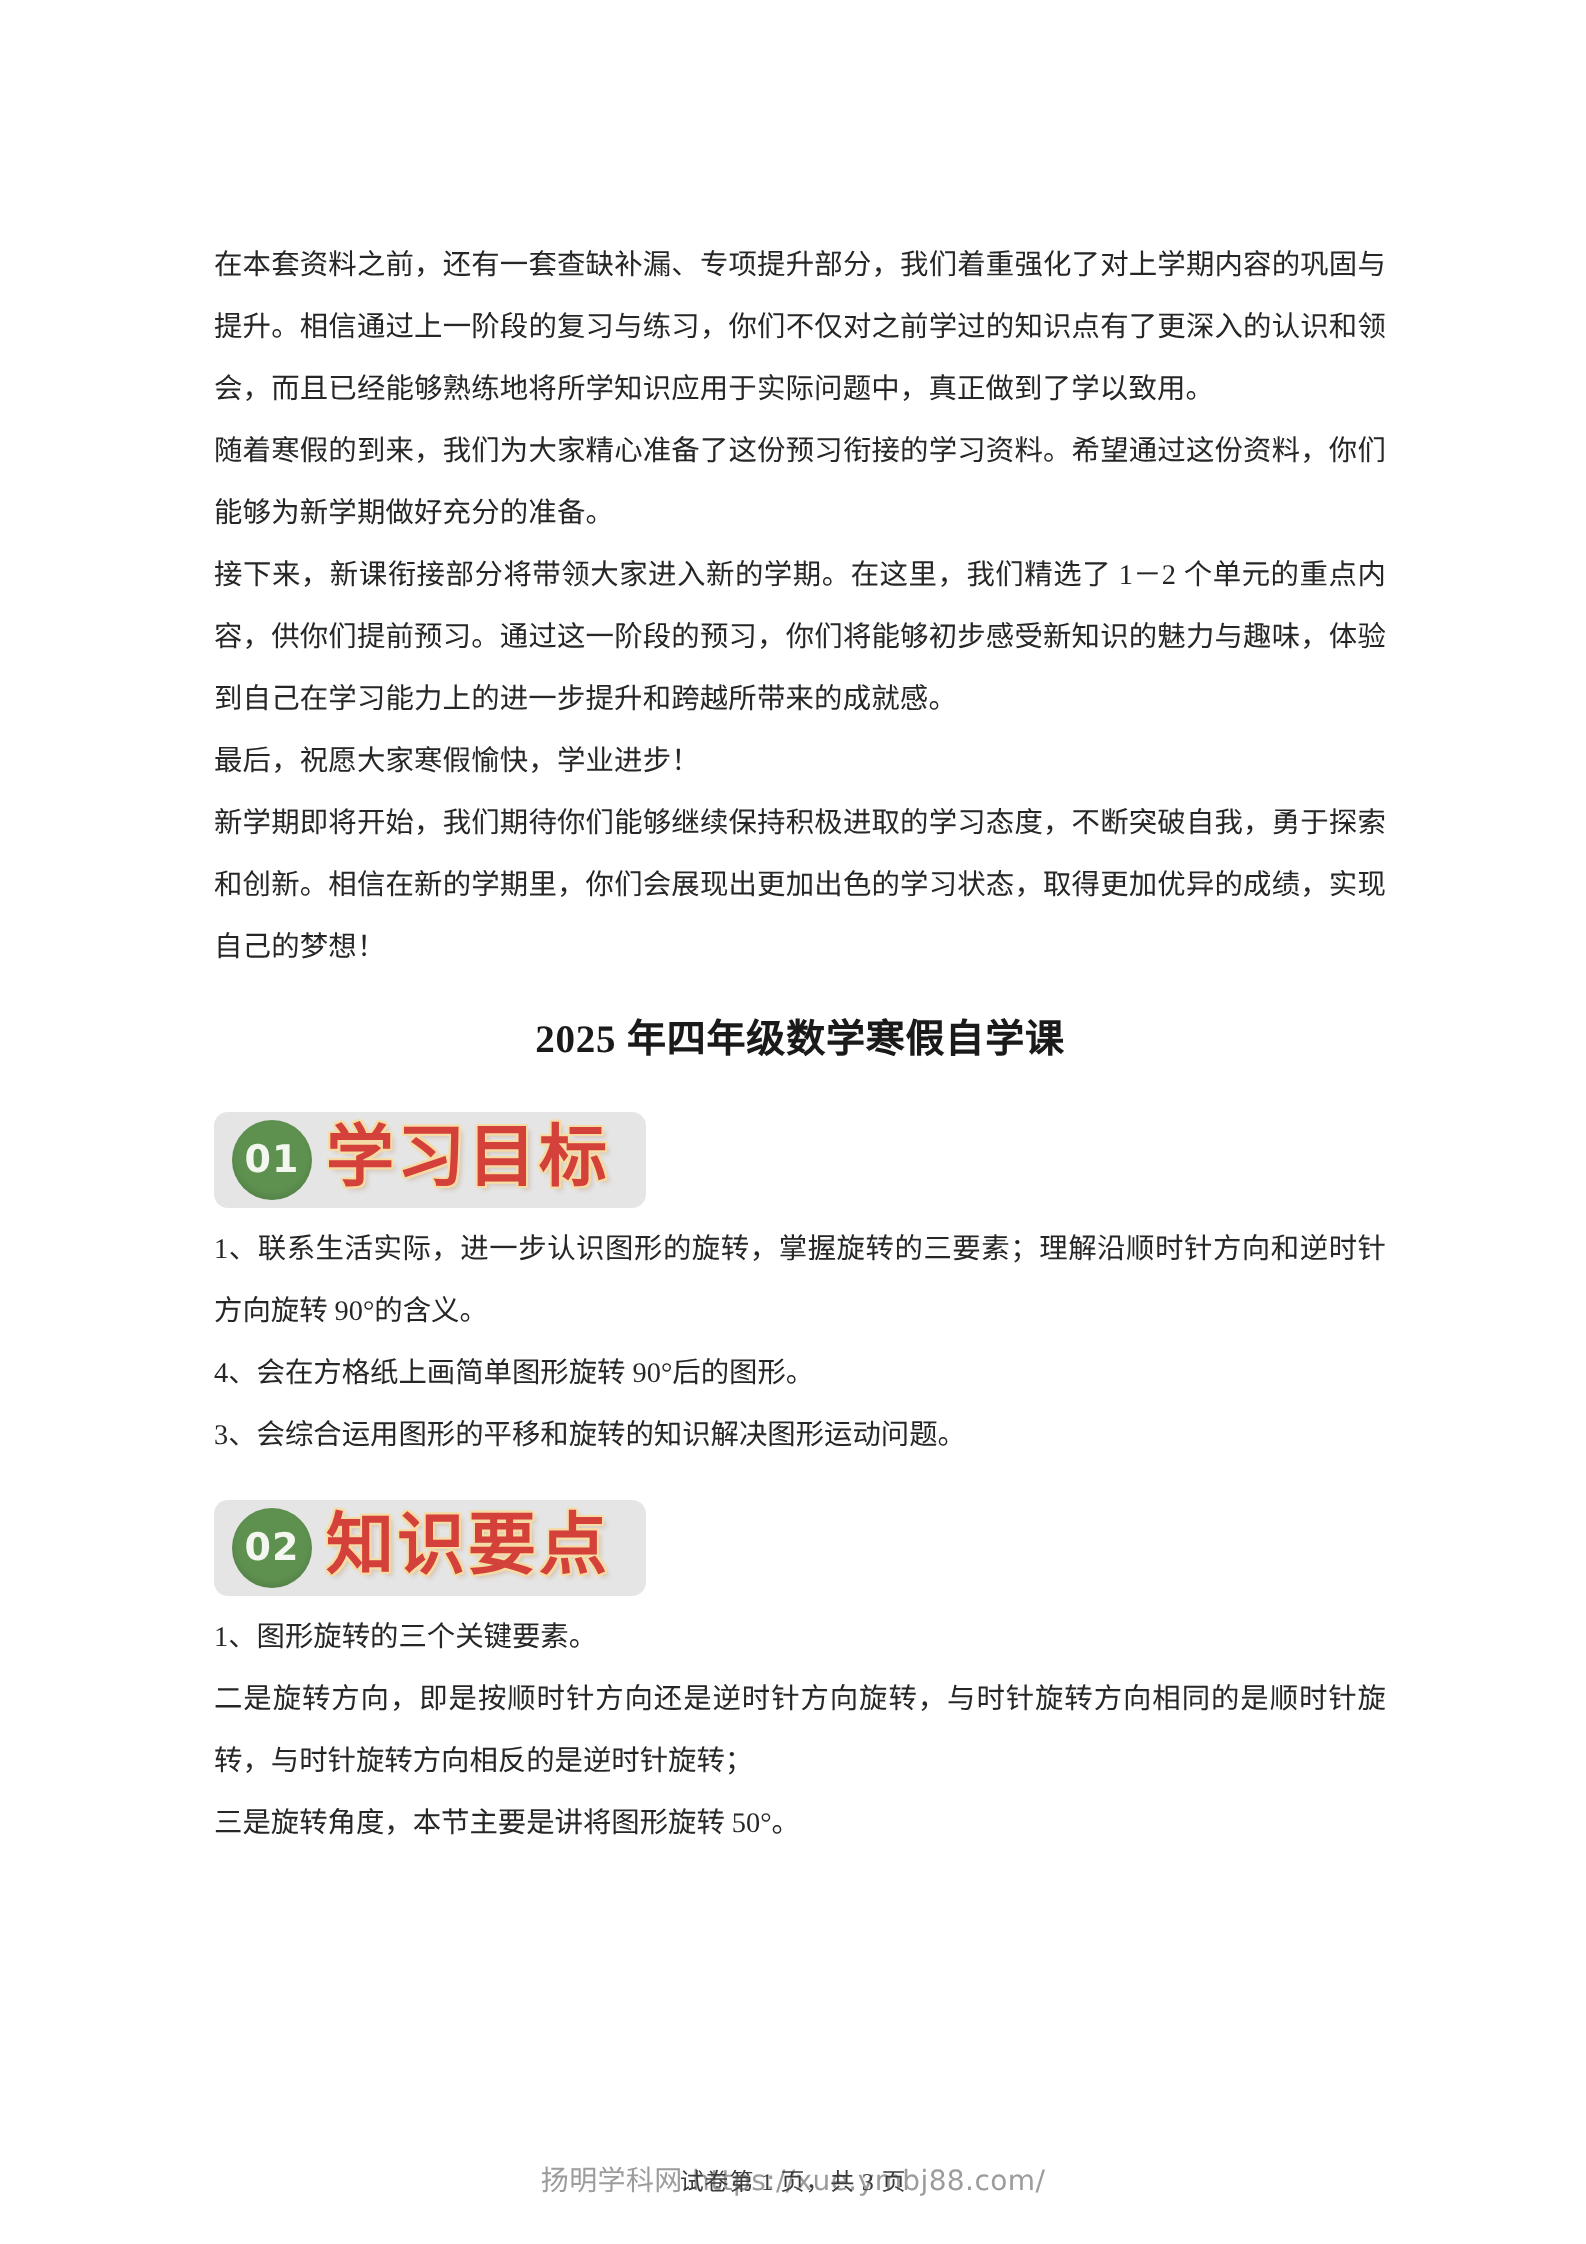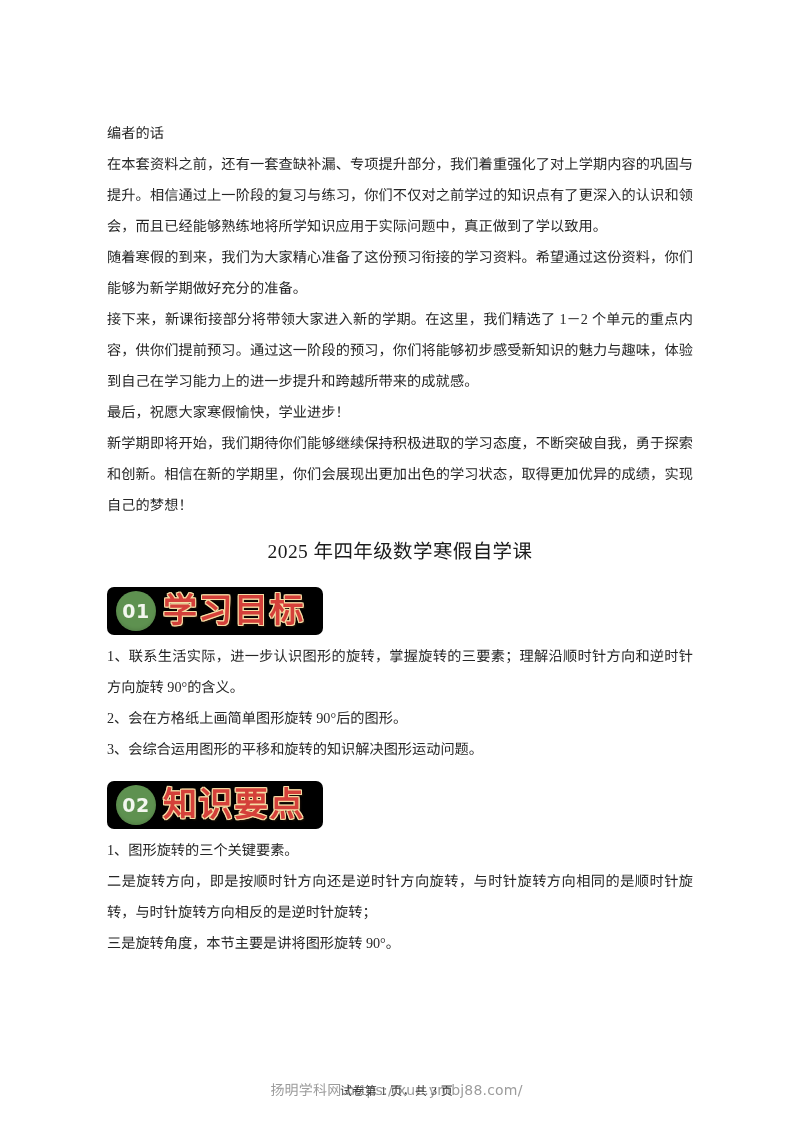--- a/index.html
+++ b/index.html
@@ -36,41 +36,41 @@
     color: #262626;
     text-align: justify;
     text-justify: inter-ideograph;
     margin: 0 0 0 0;
     letter-spacing: 0.1px;
   }
 
   
   .doc-title {
     text-align: center;
-    font-weight: normal;
+    font-weight: bold;
     color: #1a1a1a;
     letter-spacing: 0.4px;
   }
   .doc-title-main {
     font-size: 19.5px;
     line-height: 38px;
     margin-top: 12px;
   }
   .doc-title-sub {
     font-size: 18.5px;
     line-height: 38px;
     margin-top: 4px;
   }
 
   
   .badge {
     position: relative;
     display: inline-flex;
     align-items: center;
-    background: #000000;
+    background: #e5e5e5;
     border-radius: 7px;
     padding: 4px 18px 4px 9px;
     margin: 16px 0 6px 0;
     box-sizing: border-box;
   }
   .badge-circle {
     width: 40px;
     height: 40px;
     border-radius: 50%;
     background: #5e9150;
@@ -150,21 +150,20 @@
   }
 </style>
 </head>
 <body>
 
 <div class="page">
 
   <div class="content">
 
     
-    <p class="para">编者的话</p>
 
     <p class="para">在本套资料之前，还有一套查缺补漏、专项提升部分，我们着重强化了对上学期内容的巩固与提升。相信通过上一阶段的复习与练习，你们不仅对之前学过的知识点有了更深入的认识和领会，而且已经能够熟练地将所学知识应用于实际问题中，真正做到了学以致用。</p>
 
     <p class="para">随着寒假的到来，我们为大家精心准备了这份预习衔接的学习资料。希望通过这份资料，你们能够为新学期做好充分的准备。</p>
 
     <p class="para">接下来，新课衔接部分将带领大家进入新的学期。在这里，我们精选了 1－2 个单元的重点内容，供你们提前预习。通过这一阶段的预习，你们将能够初步感受新知识的魅力与趣味，体验到自己在学习能力上的进一步提升和跨越所带来的成就感。</p>
 
     <p class="para">最后，祝愿大家寒假愉快，学业进步！</p>
 
     <p class="para">新学期即将开始，我们期待你们能够继续保持积极进取的学习态度，不断突破自我，勇于探索和创新。相信在新的学期里，你们会展现出更加出色的学习状态，取得更加优异的成绩，实现自己的梦想！</p>
@@ -175,34 +174,34 @@
 
     
     <div class="badge">
       <span class="badge-circle">
         <span class="badge-num">01</span>
       </span>
       <span class="badge-label">学习目标</span>
     </div>
 
     <p class="list-line">1、联系生活实际，进一步认识图形的旋转，掌握旋转的三要素；理解沿顺时针方向和逆时针方向旋转 90°的含义。</p>
-    <p class="list-line">2、会在方格纸上画简单图形旋转 90°后的图形。</p>
+    <p class="list-line">4、会在方格纸上画简单图形旋转 90°后的图形。</p>
     <p class="list-line">3、会综合运用图形的平移和旋转的知识解决图形运动问题。</p>
 
     
     <div class="badge">
       <span class="badge-circle">
         <span class="badge-num">02</span>
       </span>
       <span class="badge-label">知识要点</span>
     </div>
 
     <p class="list-line">1、图形旋转的三个关键要素。</p>
     <p class="list-line">二是旋转方向，即是按顺时针方向还是逆时针方向旋转，与时针旋转方向相同的是顺时针旋转，与时针旋转方向相反的是逆时针旋转；</p>
-    <p class="list-line">三是旋转角度，本节主要是讲将图形旋转 90°。</p>
+    <p class="list-line">三是旋转角度，本节主要是讲将图形旋转 50°。</p>
 
   </div>
 
   <div class="footer">
     <div class="watermark">扬明学科网 https://xue.ymbj88.com/</div>
     <div class="footer-pageinfo">试卷第 1 页，共 3 页</div>
   </div>
 
 </div>
 

